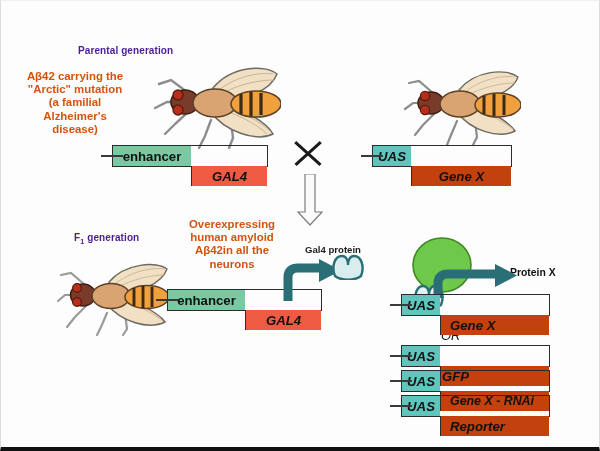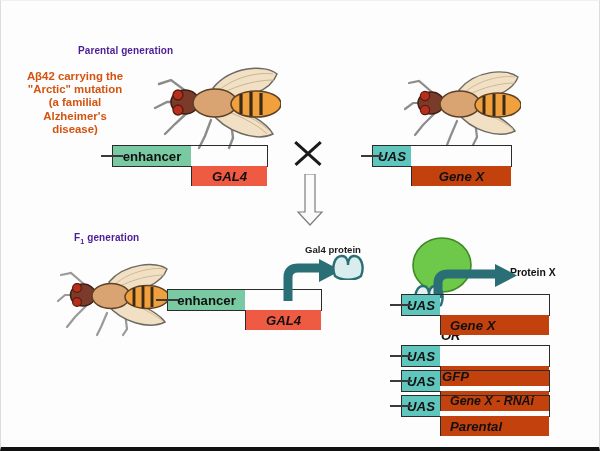--- a/index.html
+++ b/index.html
@@ -43,21 +43,21 @@
   .sublabel {
     position: absolute;
     color: #1d1d1d;
     font-weight: bold;
     font-size: 9.6px;
     white-space: nowrap;
   }
   .orlabel {
     position: absolute;
     color: #111111;
-    font-weight: bold;
+    font-weight: normal;
     font-style: italic;
     font-size: 13px;
   }
   .proteinx {
     position: absolute;
     color: #111111;
     font-weight: bold;
     font-size: 10.4px;
     white-space: nowrap;
   }
@@ -124,20 +124,24 @@
 
   <div class="hdr" style="left:73px; top:231px;"><span>F</span><sub>1</sub><span> generation</span></div>
 
   <div class="annot" style="left:12px; top:69px; width:124px; white-space:pre-line;">Aβ42 carrying the
 "Arctic" mutation
 (a familial
 Alzheimer's
 disease)</div>
 
 
+  <div class="annot" style="left:170px; top:217px; width:122px; white-space:pre-line;">Overexpressing
+human amyloid
+Aβ42in all the
+neurons</div>
 
   <div class="sublabel" style="left:304px; top:243px;">Gal4 protein</div>
 
   <div class="rnapol-label" style="left:427px; top:250px;">RNA pol</div>
 
   <div class="proteinx" style="left:509px; top:266px;">Protein X</div>
 
   <div class="orlabel" style="left:440px; top:327px;">OR</div>
 
   <div class="fly" style="left:152px; top:57px; width:128px; height:92px;">
@@ -335,18 +339,18 @@
       <div class="seg c-uas" style="width:38px;">UAS</div>
       <div class="seg c-gene seg-divider" style="width:109px; justify-content:flex-start; padding-left:9px; font-size:12.4px;">Gene X - RNAi</div>
     </div>
     <div class="lead right"></div>
   </div>
 
   <div class="construct" style="left:400px; top:394px;">
     <div class="lead left"></div>
     <div class="bar">
       <div class="seg c-uas" style="width:38px;">UAS</div>
-      <div class="seg c-gene seg-divider" style="width:109px; justify-content:flex-start; padding-left:9px;">Parental</div>
+      <div class="seg c-gene seg-divider" style="width:109px; justify-content:flex-start; padding-left:9px;">Reporter</div>
     </div>
     <div class="lead right"></div>
   </div>
 
 </div>
 
 </body></html>

